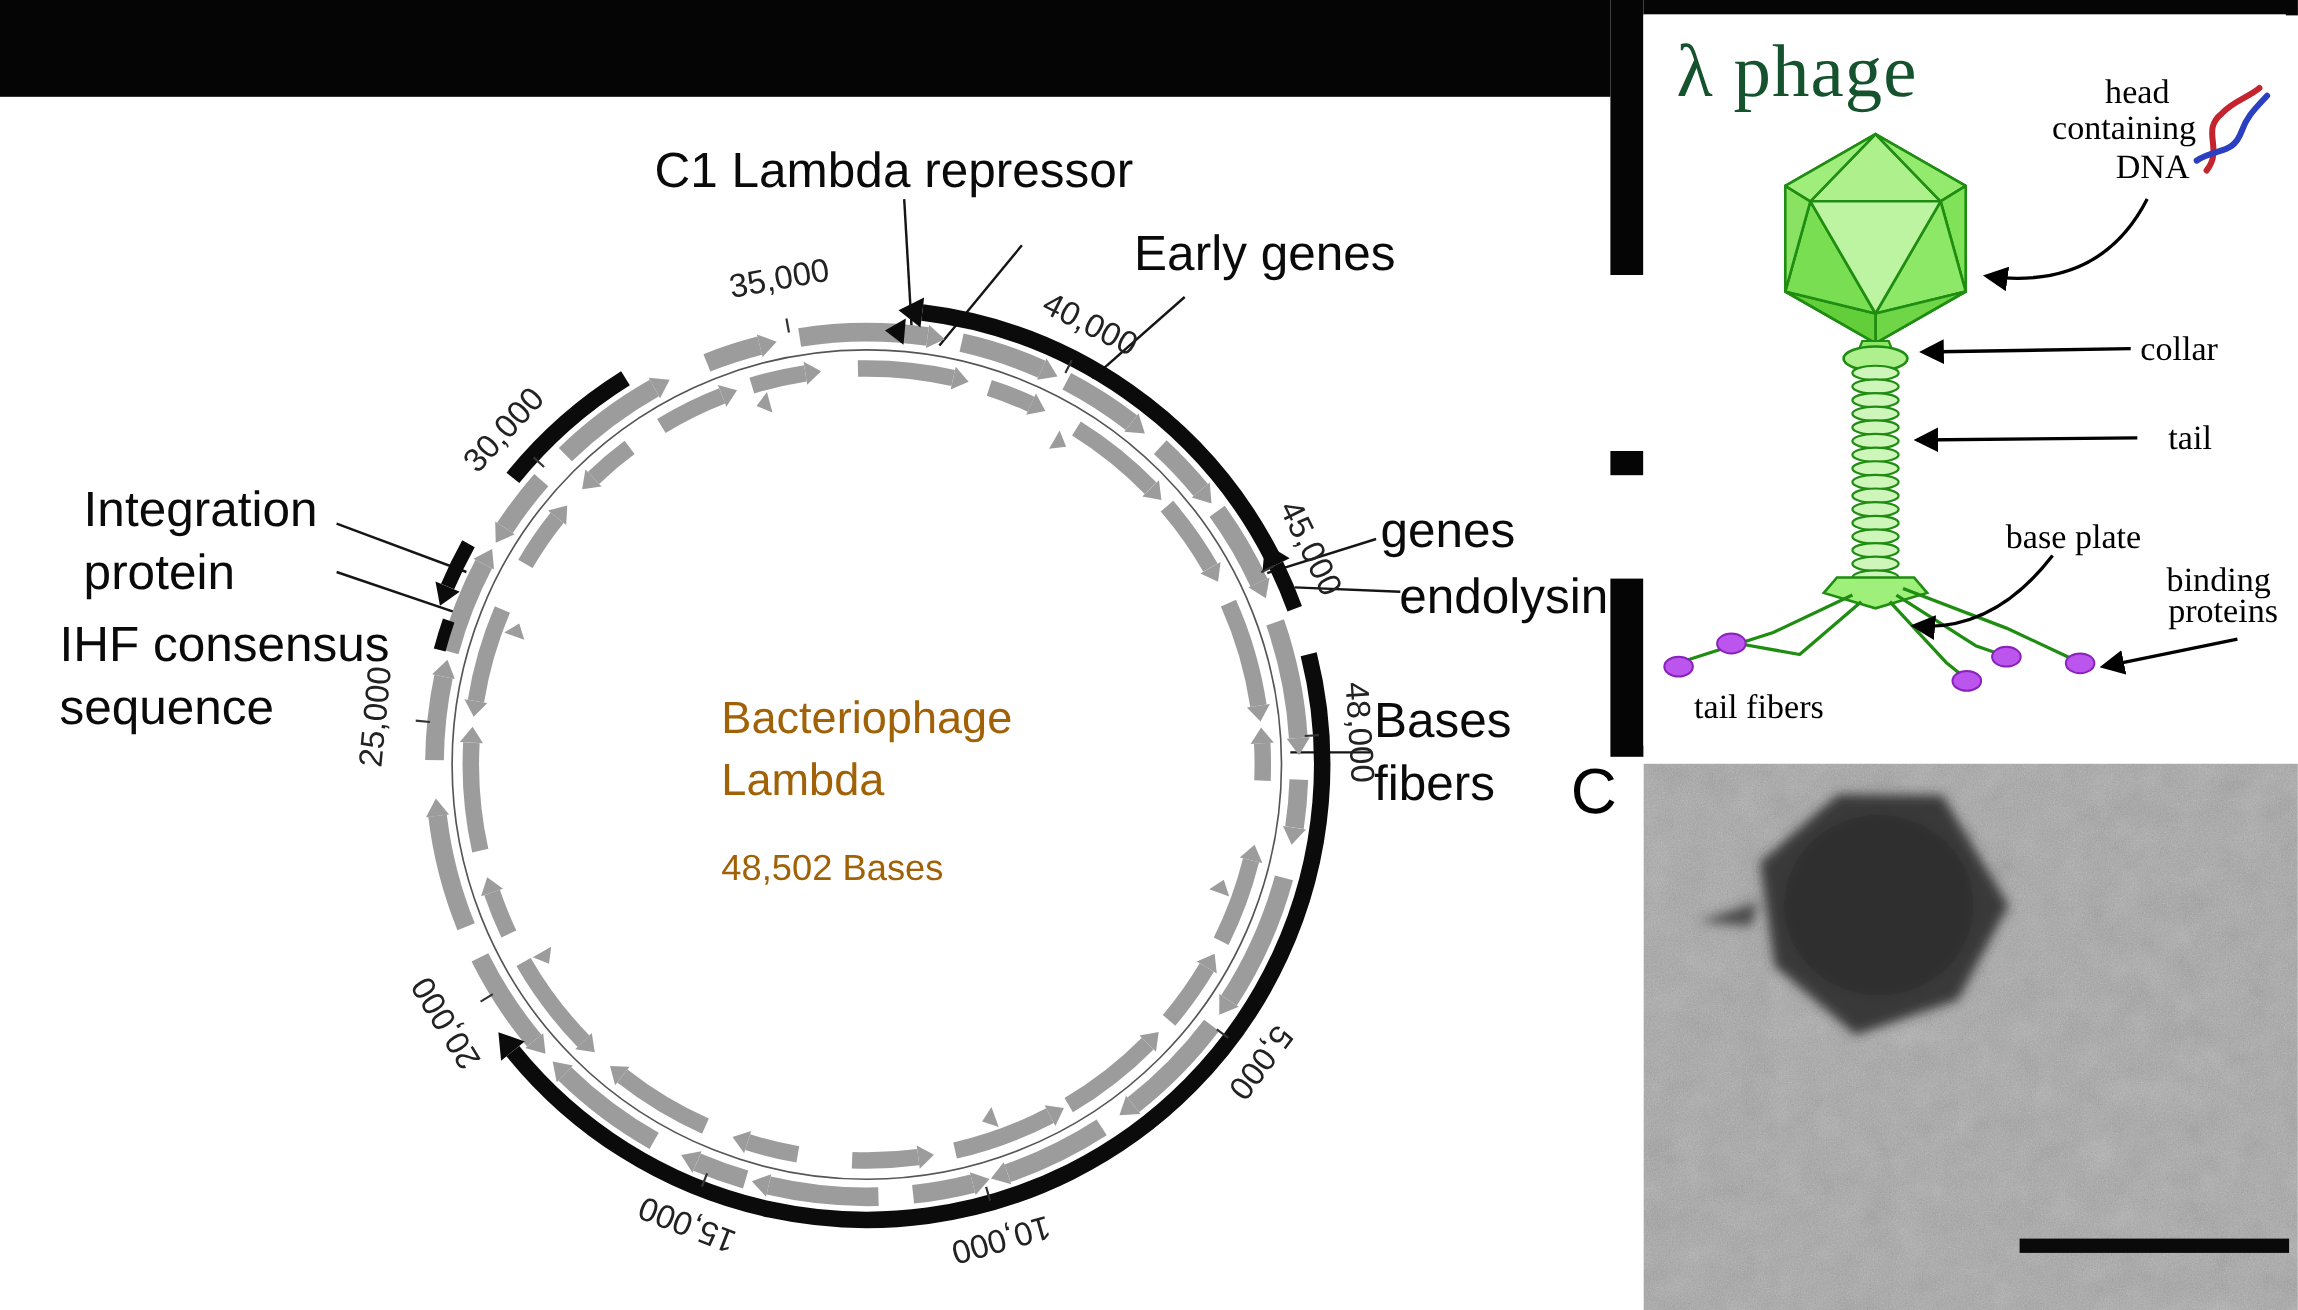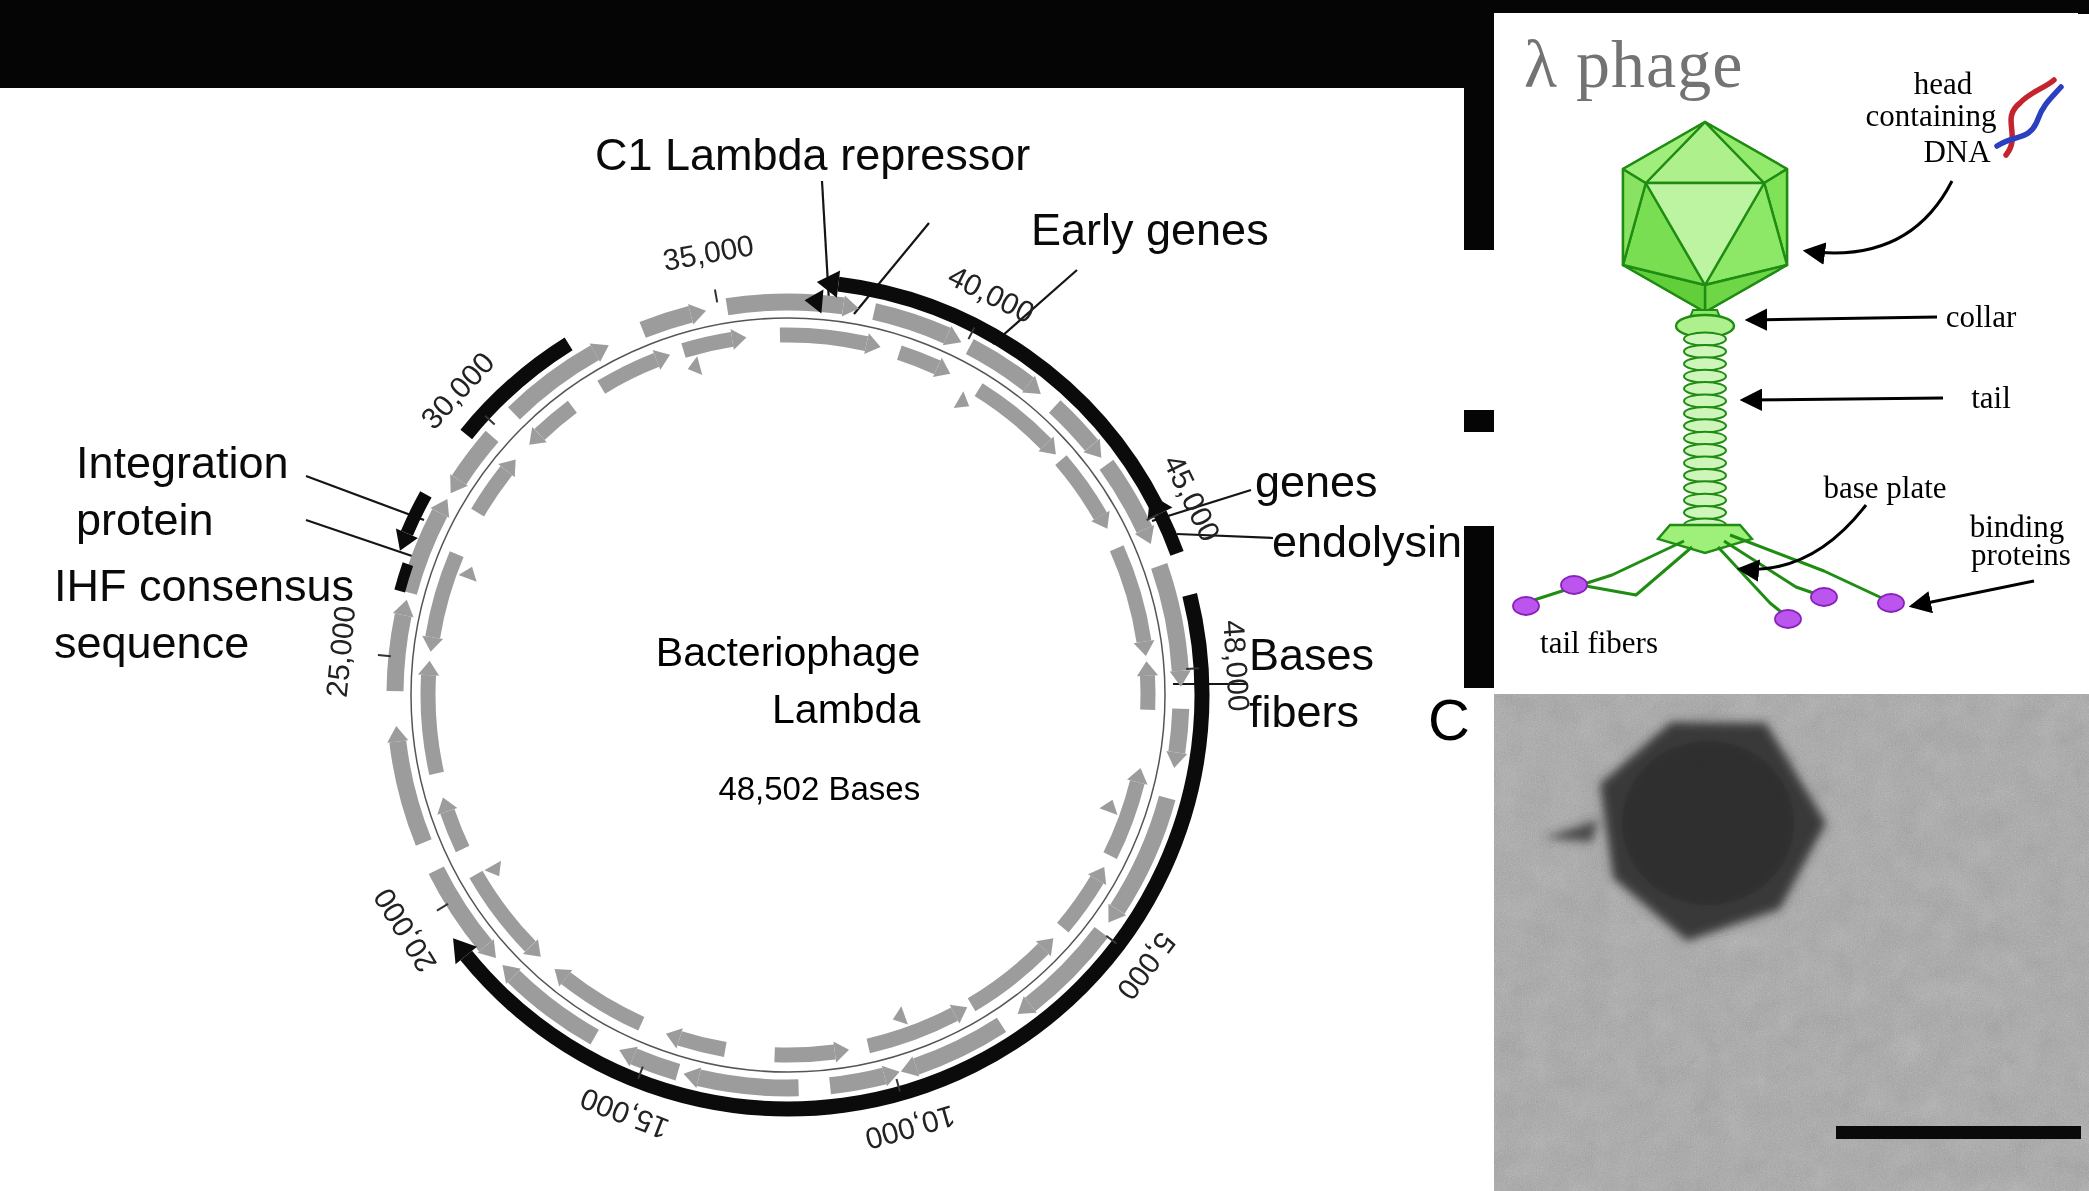--- a/index.html
+++ b/index.html
@@ -6,21 +6,21 @@
   html,body{width:2089px;height:1191px;background:#fff;overflow:hidden;
     font-family:"Liberation Sans",sans-serif}
   .page{position:relative;width:2089px;height:1191px;background:#fff}
   .black{position:absolute;background:#050505}
   
   .map{position:absolute;left:0;top:0;width:1464px;height:1191px}
   .map-svg{position:absolute;left:0;top:0}
   .map-svg text{font-family:"Liberation Sans",sans-serif;fill:#222}
   .glabel{position:absolute;font-size:45px;color:#0a0a0a;line-height:57px;white-space:nowrap}
   .center-label{position:absolute;left:788px;top:624px;transform:translateX(-50%);
-    text-align:right;font-size:41px;color:#000000;line-height:57px}
+    text-align:left;font-size:41px;color:#a16207;line-height:57px}
   .center-label .bases{font-size:33px;margin-top:22px}
   
   .phage-panel{position:absolute;left:1494px;top:13px;width:584px;height:665px;background:#fff}
   .phage-panel svg{position:absolute;left:0;top:0}
   .phage-svg text{font-family:"Liberation Serif",serif;fill:#000;font-size:31px}
   .phage-title{position:absolute;left:30px;top:12px;font-family:"Liberation Serif",serif;
     font-size:68px;font-weight:500;letter-spacing:1px}
   
   .em-panel{position:absolute;left:1494px;top:694px;width:595px;height:497px;overflow:hidden}
   .panel-c{position:absolute;left:1428px;top:686px;font-size:58px;font-weight:500;color:#000}
@@ -273,21 +273,21 @@
       <text x="449" y="81" text-anchor="middle">head</text>
       <text x="437" y="113" text-anchor="middle">containing</text>
       <text x="463" y="149" text-anchor="middle">DNA</text>
       <text x="487" y="314" text-anchor="middle">collar</text>
       <text x="497" y="395" text-anchor="middle">tail</text>
       <text x="391" y="485" text-anchor="middle">base plate</text>
       <text x="523" y="524" text-anchor="middle" font-size="25">binding</text>
       <text x="527" y="552" text-anchor="middle" font-size="25">proteins</text>
       <text x="105" y="640" text-anchor="middle">tail fibers</text>
     </svg>
-    <div class="phage-title" style="color:#737373">λ phage</div>
+    <div class="phage-title" style="color:#14532d">λ phage</div>
   </section>
 
   <section class="em-panel">
     <svg width="595" height="497" viewBox="0 0 595 497">
       <defs>
         <filter id="grainF" x="-5%" y="-5%" width="110%" height="110%">
           <feTurbulence type="fractalNoise" baseFrequency="0.8" numOctaves="2" stitchTiles="stitch" seed="7"></feTurbulence>
           <feColorMatrix type="saturate" values="0"></feColorMatrix>
           <feComponentTransfer>
               <feFuncA type="linear" slope="0.9" intercept="0"></feFuncA>

